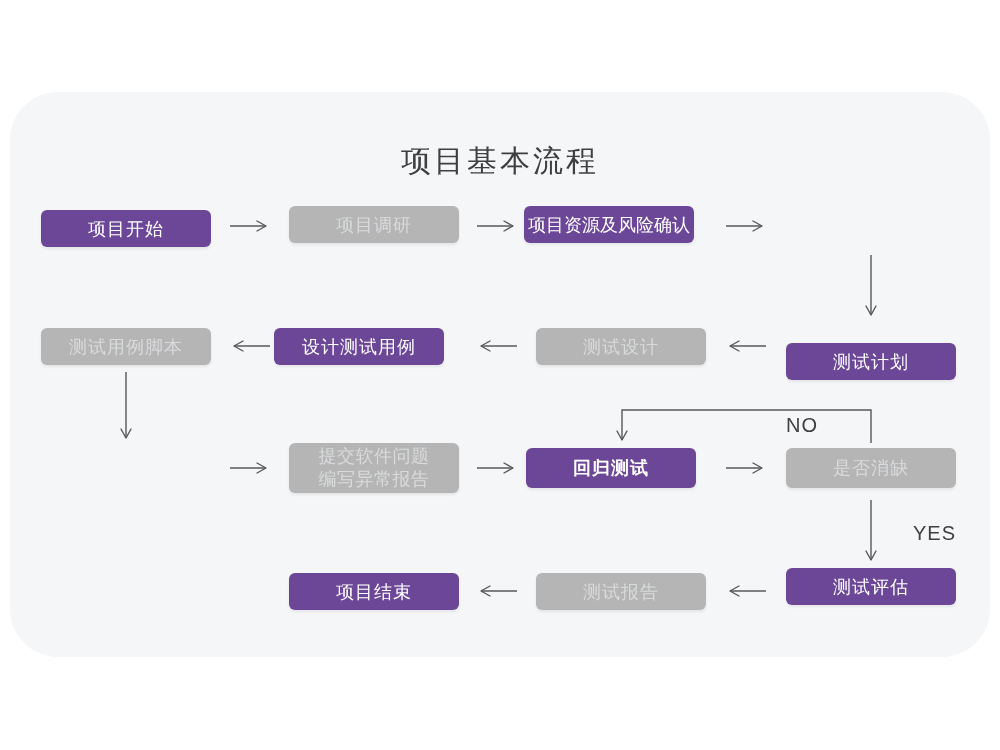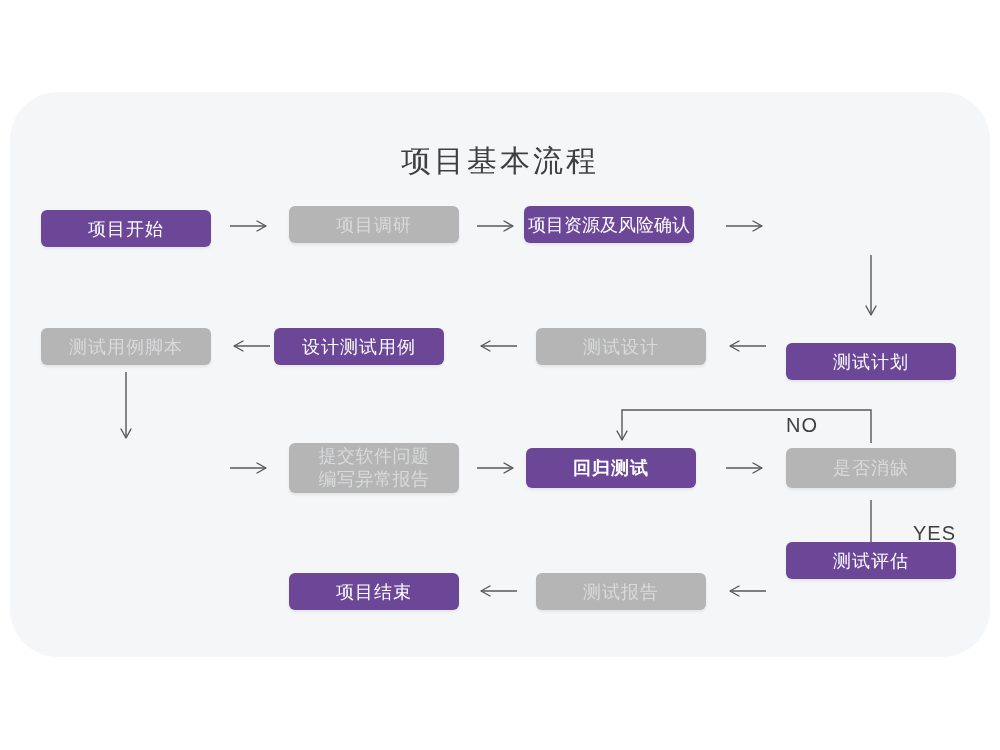--- a/index.html
+++ b/index.html
@@ -35,21 +35,21 @@
   #n-test-design{left:536px;top:328px;}
   #n-test-plan{left:786px;top:343px;}
   
   #n-execute-test-case{left:41px;top:448px;height:40px;}
   #n-submit-issue{left:289px;top:443px;height:50px;}
   #n-regression-test{left:526px;top:448px;height:40px;font-weight:bold;}
   #n-defect-cleared{left:786px;top:448px;height:40px;}
   
   #n-project-end{left:289px;top:573px;}
   #n-test-report{left:536px;top:573px;}
-  #n-test-evaluation{left:786px;top:542px;text-align:center;}
+  #n-test-evaluation{left:786px;top:568px;text-align:center;}
   .arrows{position:absolute;left:0;top:0;width:1000px;height:750px;pointer-events:none;}
   .branch-label{position:absolute;font-size:20px;color:var(--title);letter-spacing:1px;}
   #label-no{left:744px;top:414px;width:44px;text-align:center;margin-left:36px;}
   #label-yes{left:879px;top:522px;margin-left:34px;}
 </style>
 </head>
 <body>
 
 <div class="stage">
   <div class="card"></div>

